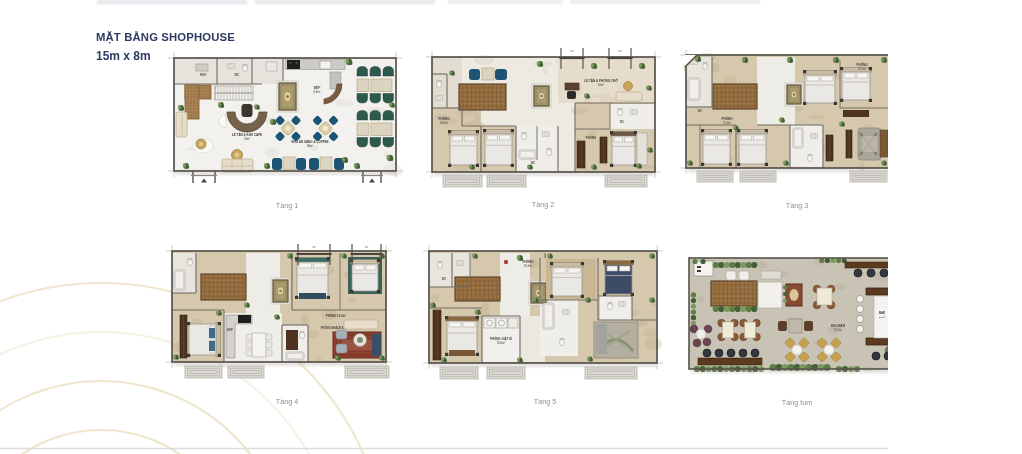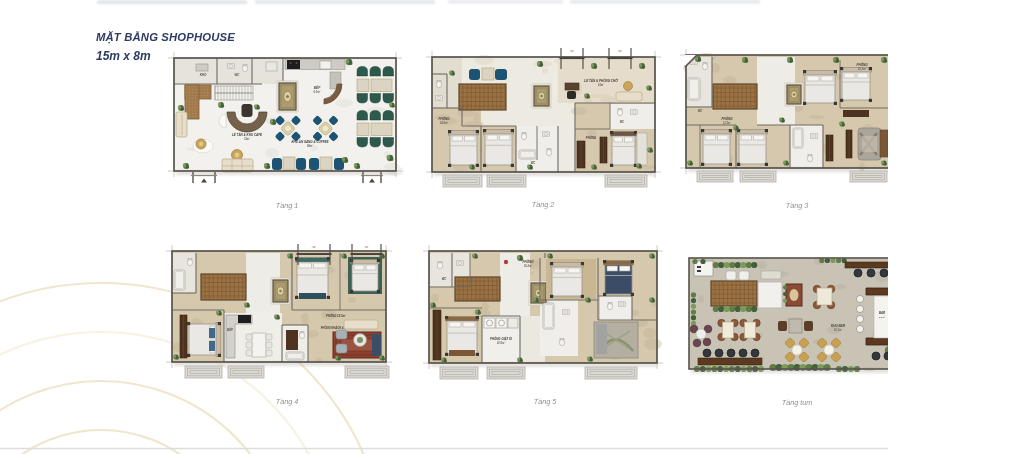--- a/index.html
+++ b/index.html
@@ -1,15 +1,15 @@
 <!DOCTYPE html>
 <html><head><meta charset="utf-8"><style>
 html,body{margin:0;padding:0;background:#ffffff;}
 *{box-sizing:border-box;}
-#sheet{position:relative;width:888px;height:454px;background:#ffffff;overflow:hidden;font-family:"Liberation Sans",sans-serif;font-style:italic;}
+#sheet{position:relative;width:888px;height:454px;background:#ffffff;overflow:hidden;font-family:"Liberation Sans",sans-serif;}
 </style></head><body>
 
 <div id="sheet">
 <svg width="1022" height="454" viewBox="0 0 1022 454">
 <defs>
         <filter id="soft" x="-50%" y="-50%" width="200%" height="300%">
           <feGaussianBlur stdDeviation="1.4"></feGaussianBlur>
         </filter>
       </defs>
 

